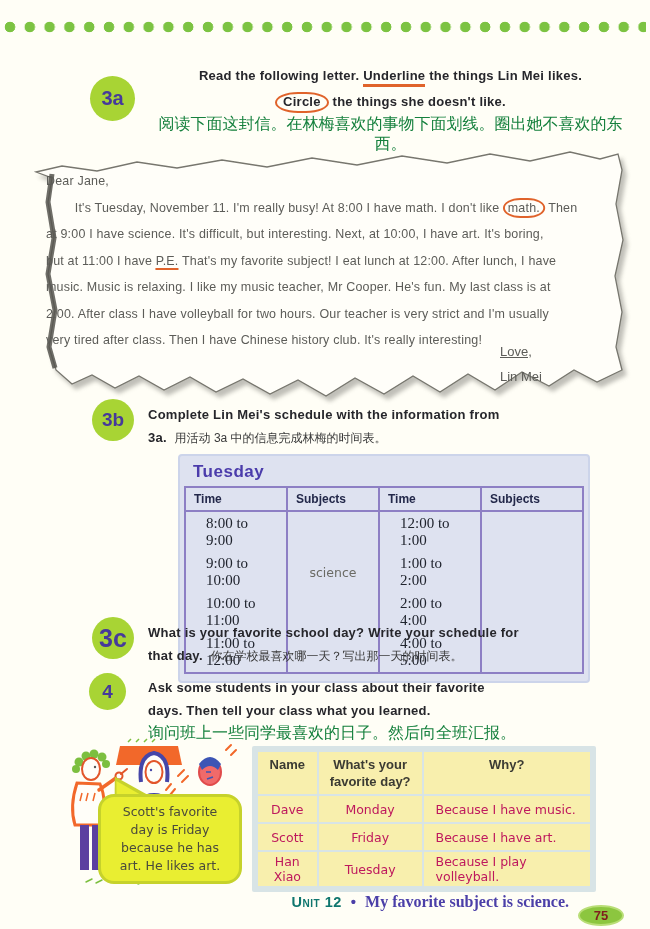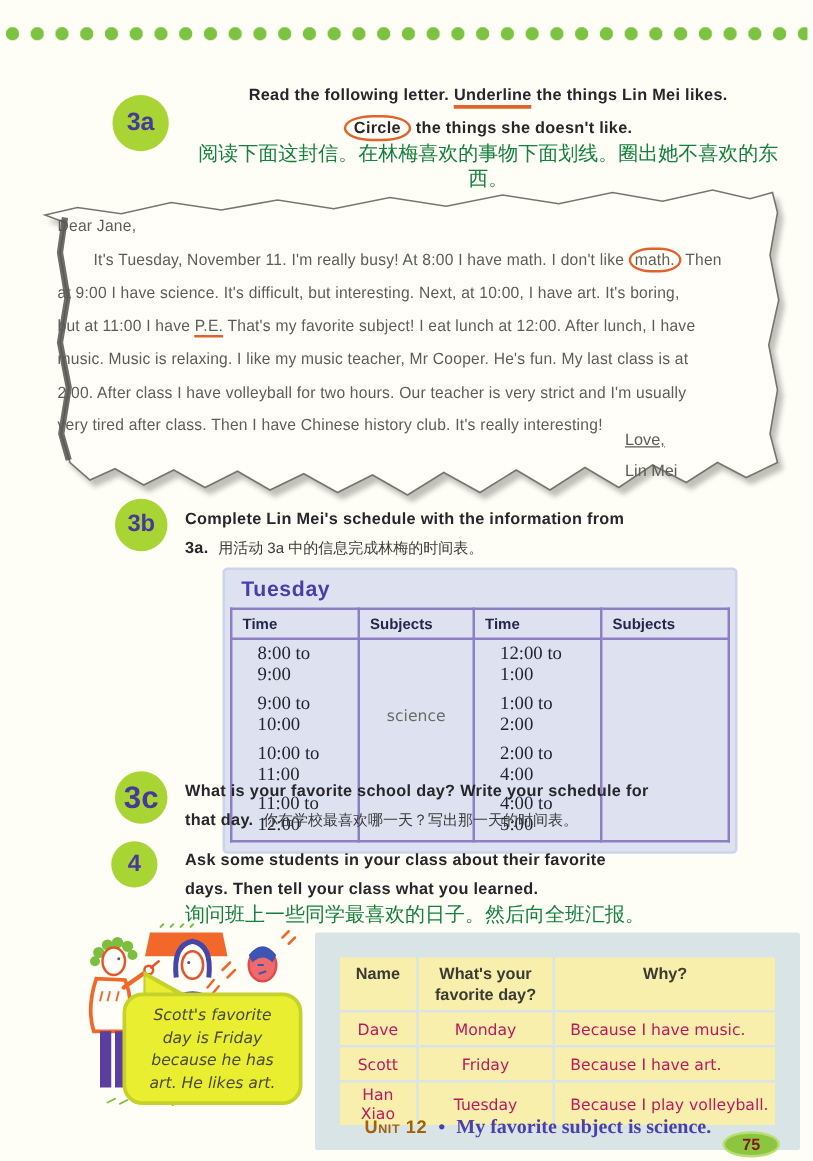--- a/index.html
+++ b/index.html
@@ -77,53 +77,53 @@
 
   
   #cartoon-svg { position:absolute; left:58px; top:738px; width:196px; height:150px; }
 
   
   .bubble {
     position:absolute; left:98px; top:794px; width:144px; height:90px;
     background:#e9ee31; border:3px solid #c6d22b; border-radius:16px;
     display:flex; flex-direction:column; align-items:center; justify-content:center;
     font-family:"DejaVu Sans", sans-serif; font-size:12.5px; line-height:18px; color:#4a4a3c;
-    text-align:center; z-index:3;font-style:italic;
+    text-align:center; z-index:3;
   }
   .bubble-tail {
     position:absolute; left:112px; top:778px; width:0; height:0; z-index:2;
     border-left:8px solid transparent; border-right:24px solid transparent;
     border-bottom:26px solid #e9ee31; transform:rotate(-18deg);
   }
   .bubble-tail-border {
     position:absolute; left:109px; top:773px; width:0; height:0; z-index:1;
     border-left:10px solid transparent; border-right:28px solid transparent;
     border-bottom:30px solid #c6d22b; transform:rotate(-18deg);
   }
 
   
   .survey {
-    position:absolute; left:252px; top:746px; width:388px;
-    background:#d8e4e6; padding:18px; border-radius:2px;
+    position:absolute; left:252px; top:746px; width:344px;
+    background:#d8e4e6; padding:4px; border-radius:2px;
   }
   .survey table { border-collapse:separate; border-spacing:2px; width:100%; }
   .survey th {
     background:#f8efad; font-size:13px; color:#3b3b33; font-weight:bold;
     text-align:center; vertical-align:top; padding:4px 2px; line-height:17px;
   }
   .survey td {
     background:#f8efad; font-family:"DejaVu Sans", sans-serif; font-size:12.5px;
     color:#be185d; height:26px; text-align:center; padding:2px 4px;
   }
   .survey td.why { text-align:left; padding-left:12px; }
   .survey .c-name { width:64px; } .survey .c-day { width:116px; } .survey .c-why { width:192px; }
 
   
   .footer { position:absolute; right:26px; top:877px; display:flex; align-items:center; gap:9px; }
-  .footer .unit { color:#a16207; font-weight:bold; font-size:14.5px; font-variant:small-caps; letter-spacing:0.5px; }
+  .footer .unit { color:#0f766e; font-weight:bold; font-size:14.5px; font-variant:small-caps; letter-spacing:0.5px; }
   .footer .bullet { color:#4b3fa8; font-weight:bold; font-size:15px; }
   .footer .title { color:#4b3fa8; font-weight:bold; font-size:16px; font-family:"Liberation Serif", serif; }
   .page-badge {
     width:46px; height:21px; background:#8cc63f; border:2px solid #b9de77; border-radius:50%;
     color:#7f1d1d; font-weight:bold; font-size:13px;
     display:flex; align-items:center; justify-content:center;margin-top:28px;
   }
 </style>
 </head>
 <body>

